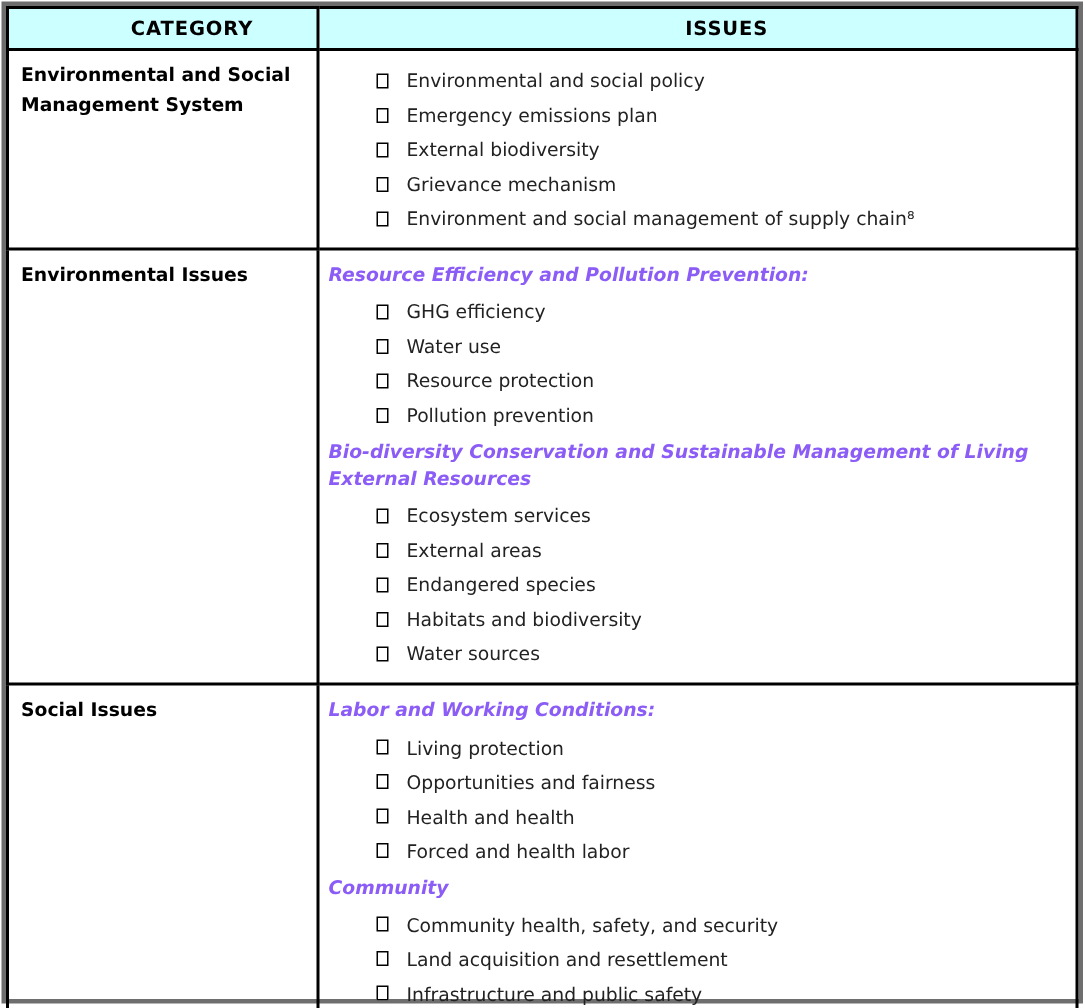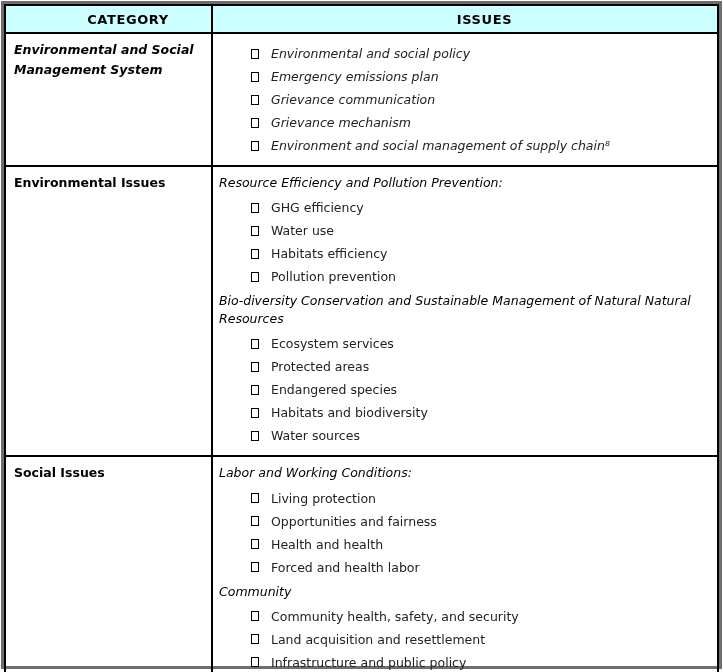--- a/index.html
+++ b/index.html
@@ -37,42 +37,42 @@
   thead tr { height: 28px; }
   th {
     background: #ccffff;
     vertical-align: middle;
     text-align: center;
     font-size: 13px;
     font-weight: bold;
     letter-spacing: 0.6px;
     color: #000000;
   }
-  tr.row-0 { height: 118px; font-style: italic; }
+  tr.row-0 { height: 118px; }
   tr.row-1 { height: 268px; }
   tr.row-2 { height: auto; }
   td.category {
     font-weight: bold;
     font-size: 12.5px;
     line-height: 1.6;
     padding: 6px 8px;
     color: #000000;
   }
   td.issues {
     padding: 4px 6px 4px 6px;
     font-size: 12.5px;
   }
   .subheader {
-    font-weight: normal;
+    font-weight: bold;
     font-style: italic;
     font-size: 12.5px;
     line-height: 1.45;
     margin: 3px 0 4px 0;
     max-width: 478px;
-    color: #000000;
+    color: #8b5cf6;
   }
   .bullet-item {
     display: flex;
     align-items: center;
     gap: 12px;
     padding-left: 32px;
     margin: 8px 0 8px 0;
     line-height: 15px;
   }
   .bullet {
@@ -109,21 +109,21 @@
             <div class="bullet-item">
               <span class="bullet"></span>
               <span class="item-text">Environmental and social policy</span>
             </div>
             <div class="bullet-item">
               <span class="bullet"></span>
               <span class="item-text">Emergency emissions plan</span>
             </div>
             <div class="bullet-item">
               <span class="bullet"></span>
-              <span class="item-text">Grievance communication</span>
+              <span class="item-text">External biodiversity</span>
             </div>
             <div class="bullet-item">
               <span class="bullet"></span>
               <span class="item-text">Grievance mechanism</span>
             </div>
             <div class="bullet-item">
               <span class="bullet"></span>
               <span class="item-text">Environment and social management of supply chain⁸</span>
             </div>
           </td>
@@ -135,34 +135,34 @@
             <div class="bullet-item">
               <span class="bullet"></span>
               <span class="item-text">GHG efficiency</span>
             </div>
             <div class="bullet-item">
               <span class="bullet"></span>
               <span class="item-text">Water use</span>
             </div>
             <div class="bullet-item">
               <span class="bullet"></span>
-              <span class="item-text">Habitats efficiency</span>
+              <span class="item-text">Resource protection</span>
             </div>
             <div class="bullet-item">
               <span class="bullet"></span>
               <span class="item-text">Pollution prevention</span>
             </div>
-            <div class="subheader">Bio-diversity Conservation and Sustainable Management of Natural Natural Resources</div>
+            <div class="subheader">Bio-diversity Conservation and Sustainable Management of Living External Resources</div>
             <div class="bullet-item">
               <span class="bullet"></span>
               <span class="item-text">Ecosystem services</span>
             </div>
             <div class="bullet-item">
               <span class="bullet"></span>
-              <span class="item-text">Protected areas</span>
+              <span class="item-text">External areas</span>
             </div>
             <div class="bullet-item">
               <span class="bullet"></span>
               <span class="item-text">Endangered species</span>
             </div>
             <div class="bullet-item">
               <span class="bullet"></span>
               <span class="item-text">Habitats and biodiversity</span>
             </div>
             <div class="bullet-item">
@@ -195,19 +195,19 @@
             <div class="bullet-item">
               <span class="bullet"></span>
               <span class="item-text">Community health, safety, and security</span>
             </div>
             <div class="bullet-item">
               <span class="bullet"></span>
               <span class="item-text">Land acquisition and resettlement</span>
             </div>
             <div class="bullet-item">
               <span class="bullet"></span>
-              <span class="item-text">Infrastructure and public policy</span>
+              <span class="item-text">Infrastructure and public safety</span>
             </div>
           </td>
         </tr>
       </tbody>
   </table>
 </div>
 
 </body></html>

